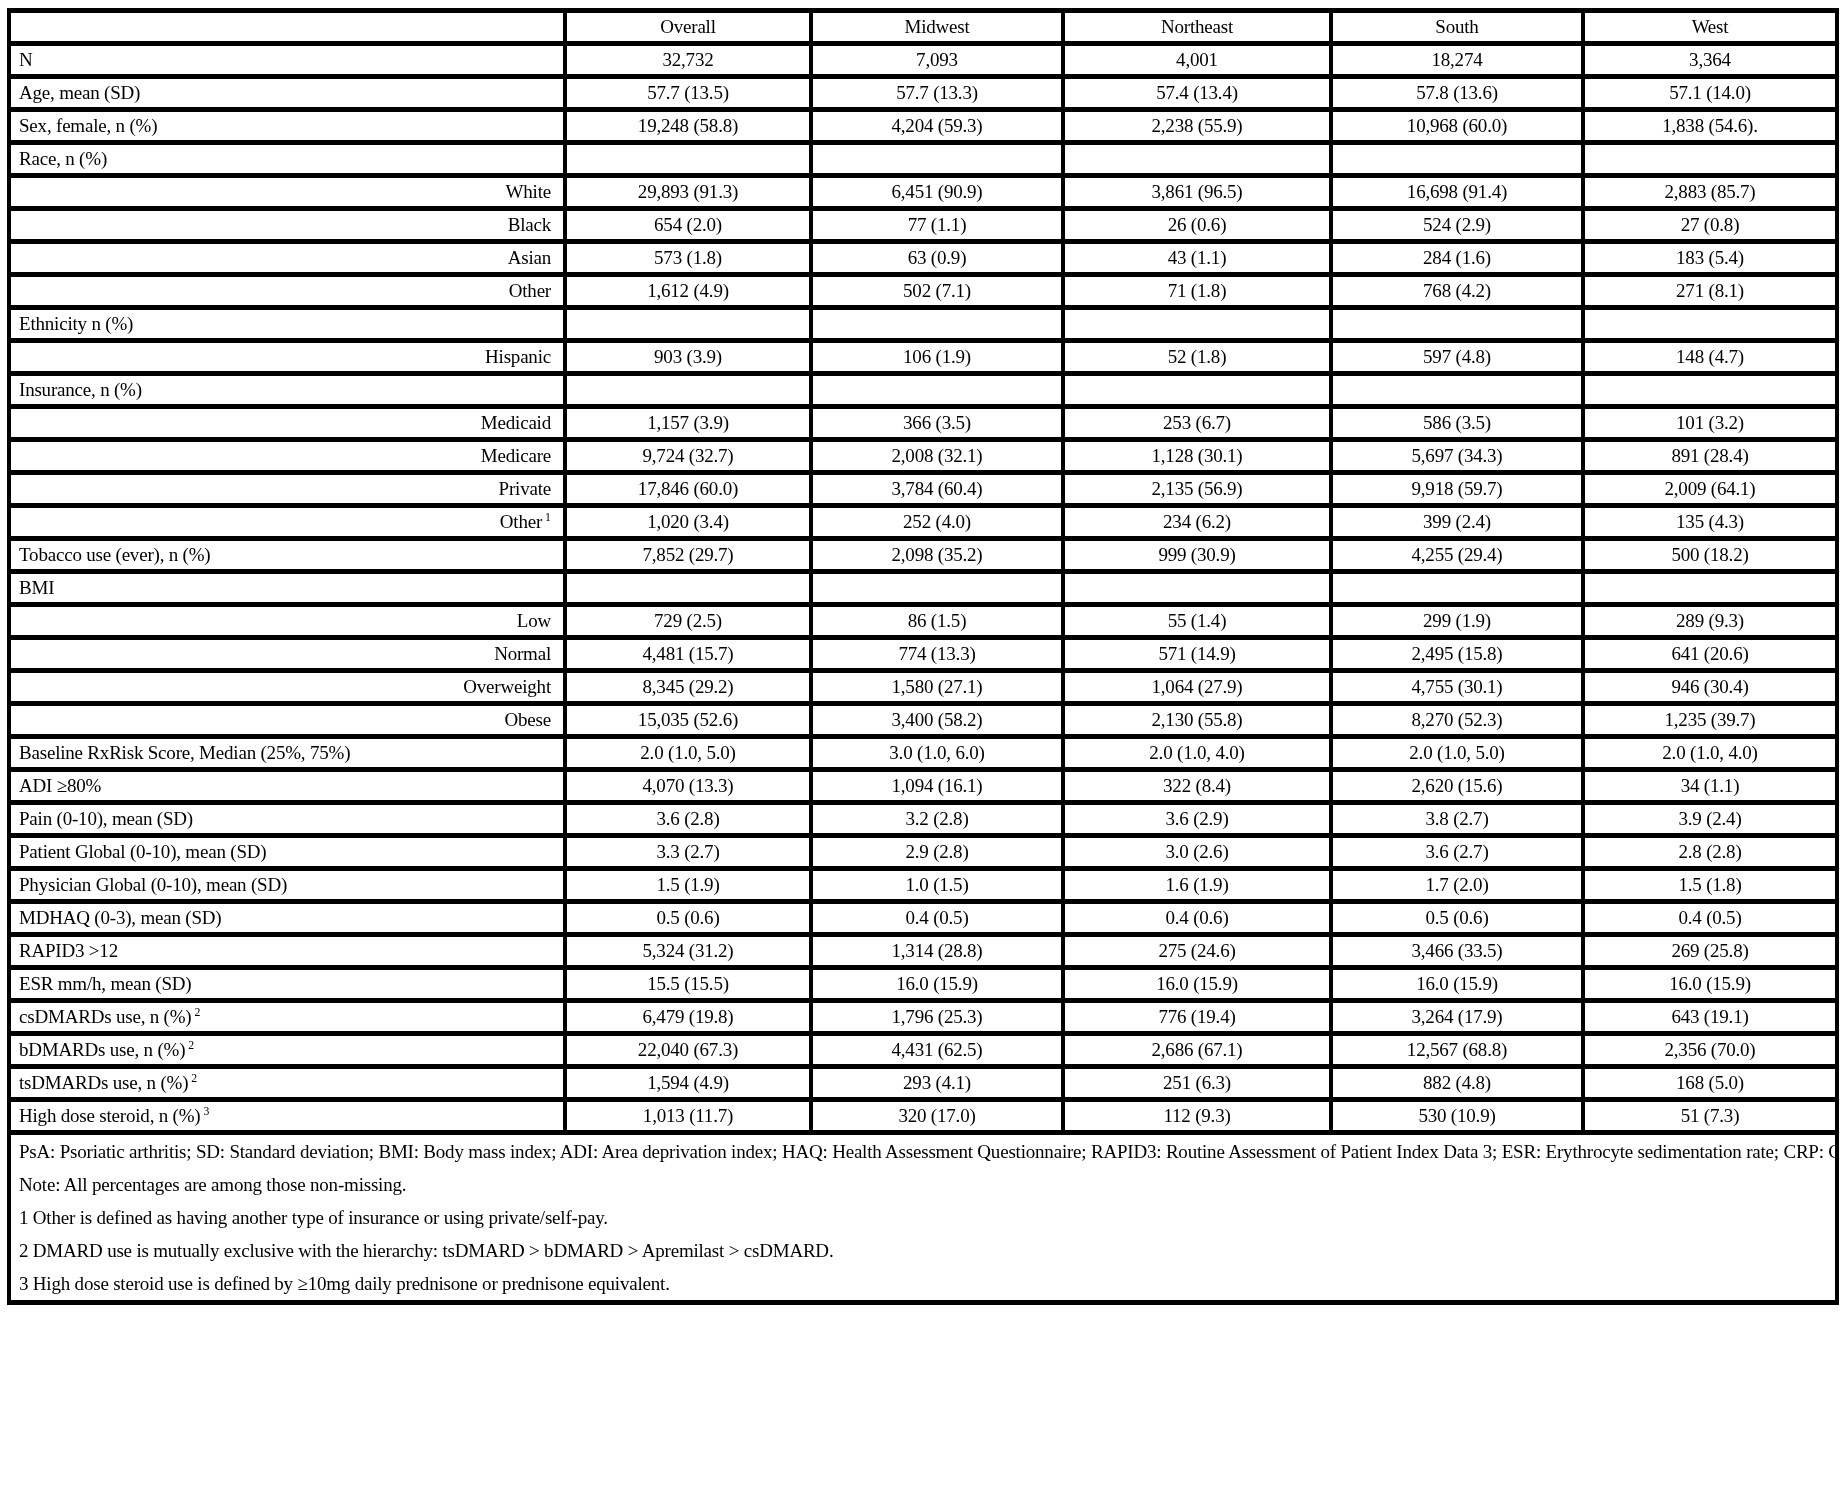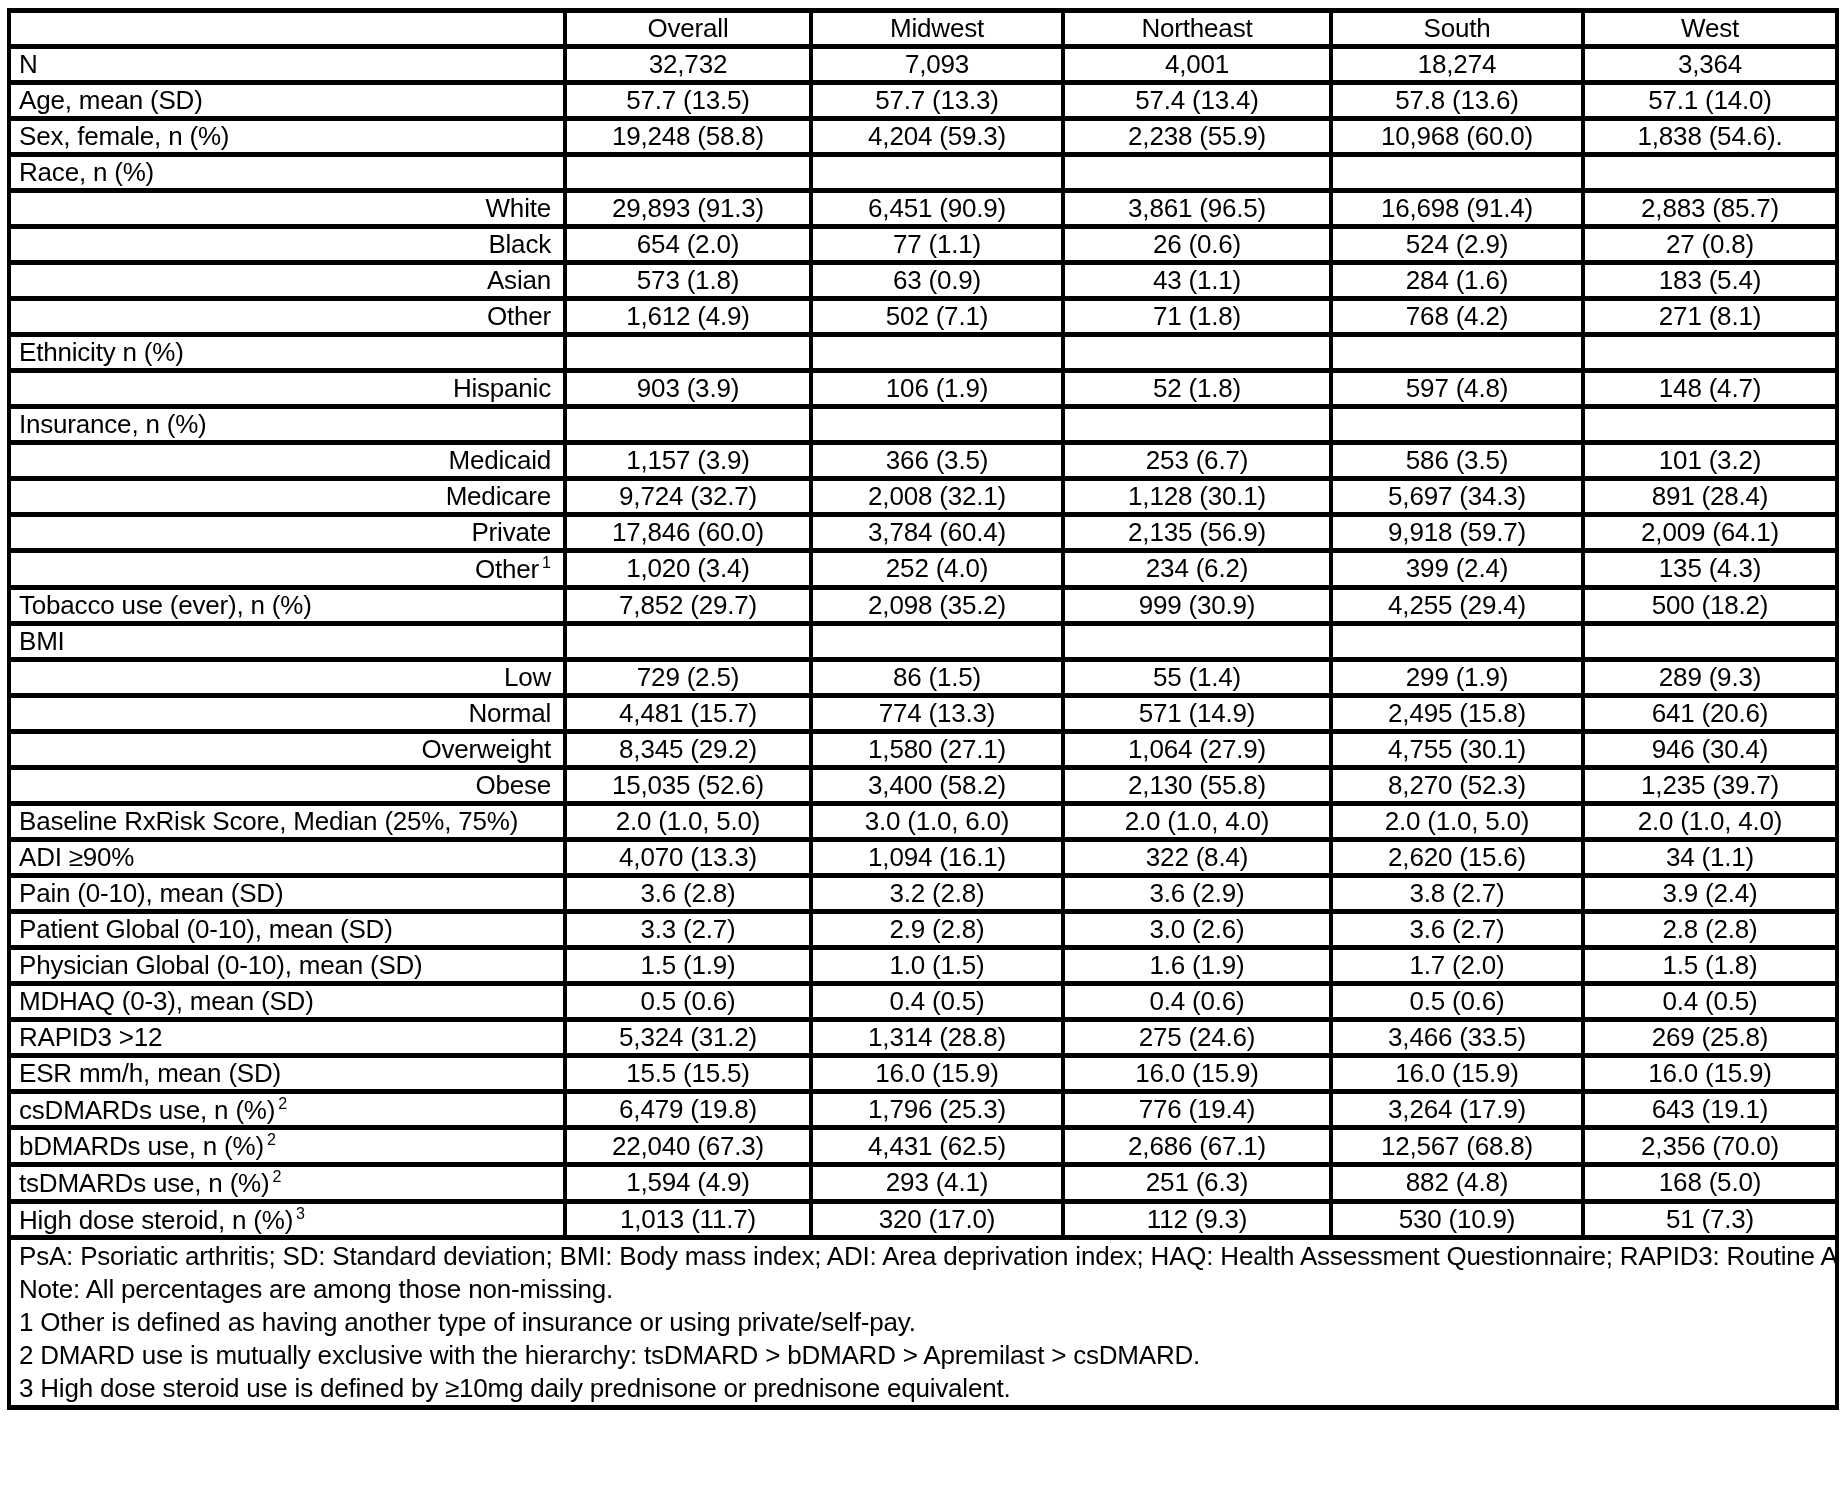--- a/index.html
+++ b/index.html
@@ -17,21 +17,22 @@
   }
   .table-wrap {
     position: absolute;
     left: 7px;
     top: 8px;
   }
   table.char-table {
     border-collapse: collapse;
     table-layout: fixed;
     width: 1828px;
-    font-size: 26px;
+    font-size: 19px;
+    font-family: Liberation Serif, serif;
   }
   table.char-table th,
   table.char-table td {
     border: 4px solid #000000;
     border-top-width: 5px;
     border-bottom-width: 5px;
     height: 28px;
     padding: 0 8px;
     overflow: hidden;
     white-space: nowrap;
@@ -252,21 +253,21 @@
         </tr>
         <tr>
           <td class="label"><span>Baseline RxRisk Score, Median (25%, 75%)</span></td>
           <td class="val">2.0 (1.0, 5.0)</td>
           <td class="val">3.0 (1.0, 6.0)</td>
           <td class="val">2.0 (1.0, 4.0)</td>
           <td class="val">2.0 (1.0, 5.0)</td>
           <td class="val">2.0 (1.0, 4.0)</td>
         </tr>
         <tr>
-          <td class="label"><span>ADI ≥90%</span></td>
+          <td class="label"><span>ADI ≥80%</span></td>
           <td class="val">4,070 (13.3)</td>
           <td class="val">1,094 (16.1)</td>
           <td class="val">322 (8.4)</td>
           <td class="val">2,620 (15.6)</td>
           <td class="val">34 (1.1)</td>
         </tr>
         <tr>
           <td class="label"><span>Pain (0-10), mean (SD)</span></td>
           <td class="val">3.6 (2.8)</td>
           <td class="val">3.2 (2.8)</td>

